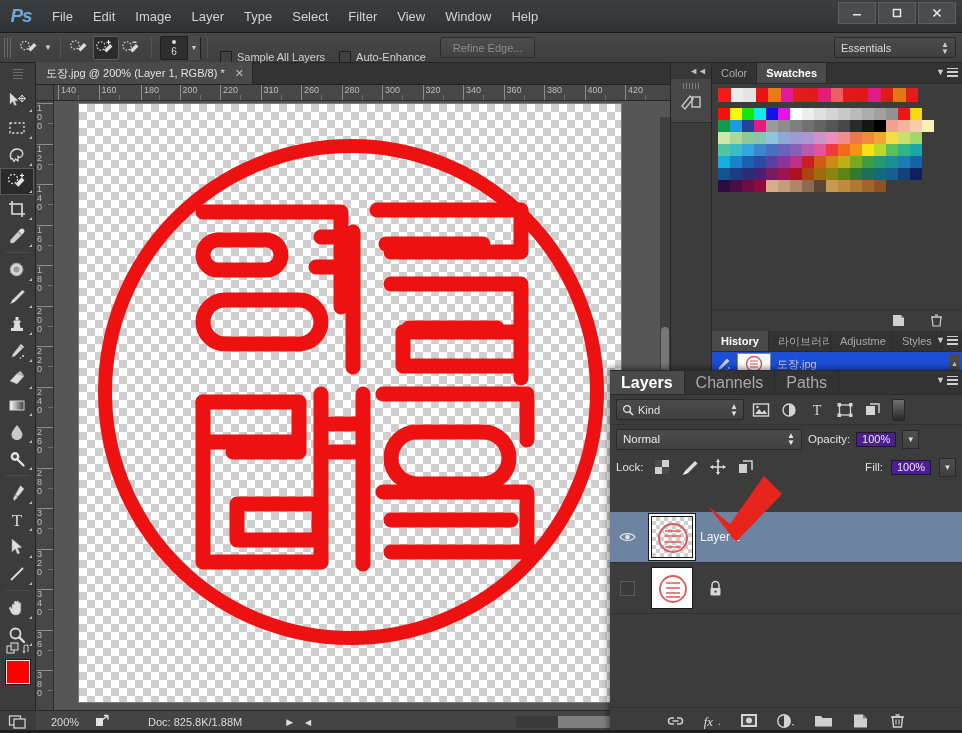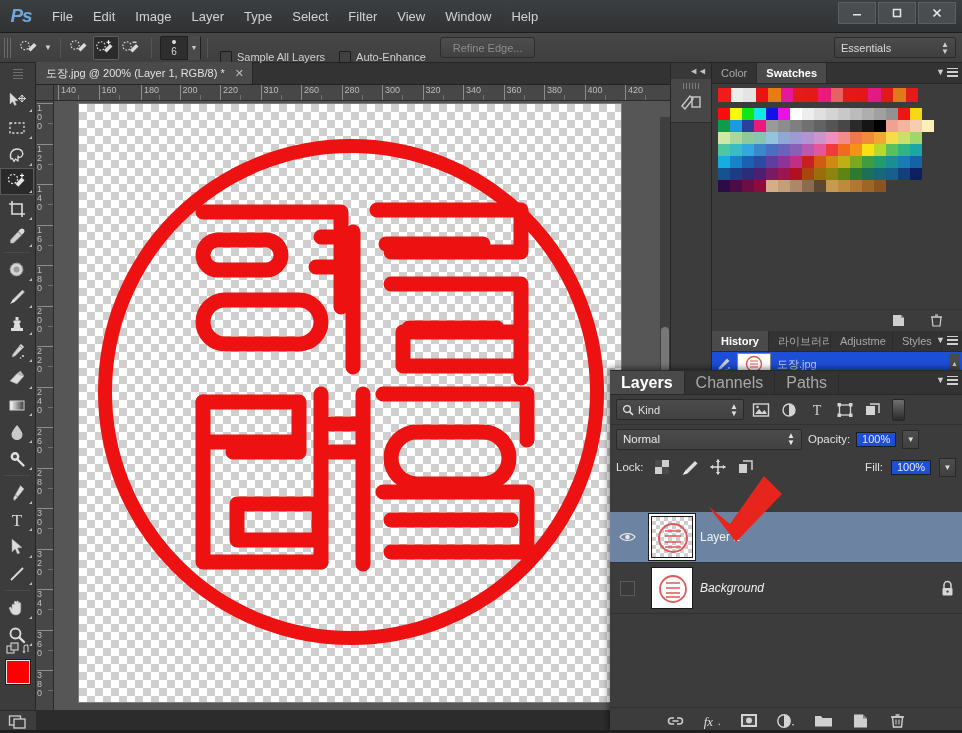--- a/index.html
+++ b/index.html
@@ -230,21 +230,21 @@
      border:1px solid #262626; border-radius:2px; margin-left:2px;}
   .lp-blend{ height:28px; display:flex; align-items:center; padding:0 6px; gap:6px;}
   .blendsel{
     width:186px; height:21px; background:linear-gradient(180deg,#4b4b4b,#414141);
     border:1px solid #292929; border-radius:2px; display:flex; align-items:center; padding:0 6px;
     font-size:11.5px; color:#e8e8e8;
   }
   .blendsel .arrows{ margin-left:auto; font-size:8px; line-height:7px; text-align:center; }
   .oplabel{ font-size:11.5px; color:#e0e0e0; white-space:nowrap;}
   .opval{
-    height:15px; min-width:40px; background:#1d4ed8; border:1px solid #1d1d1d;
+    height:15px; min-width:40px; background:#4c1d95; border:1px solid #1d1d1d;
     display:flex;align-items:center;justify-content:center; font-size:11px; color:#e8e8e8; padding:0 4px;
   }
   .opspin{ width:17px;height:19px; background:linear-gradient(180deg,#4e4e4e,#3f3f3f); border:1px solid #292929;
      display:flex;align-items:center;justify-content:center;font-size:8px;color:#ddd;}
   .lp-lock{ height:28px; display:flex; align-items:center; padding:0 6px; gap:8px; }
   .locklabel{ font-size:11.5px; color:#e0e0e0;}
   .lockicon{ width:20px;height:20px; display:flex;align-items:center;justify-content:center;}
   .layerlist{ position:absolute; left:0; top:141px; width:250px; height:179px; background:#3c3c3c;}
   .layerrow{ height:51px; display:flex; align-items:center; border-bottom:1px solid #313131; }
   .layerrow.selected{ background:#6c84a2; }
@@ -715,20 +715,34 @@
         <div class="thumb"></div>
       </div>
     </div>
   </div>
 
   <div class="statusbar-left">
     <svg width="20" height="16" viewBox="0 0 20 16">
       <rect x="1.5" y="2" width="11" height="9" fill="none" stroke="#d0d0d0" stroke-width="1.3"></rect>
       <rect x="6" y="5" width="11" height="9" fill="#3c3c3c" stroke="#d0d0d0" stroke-width="1.3"></rect>
     </svg>
+  </div>
+  <div class="statusbar">
+    <div class="zoomv">200%</div>
+    <div>
+      <svg width="16" height="14" viewBox="0 0 16 14">
+        <path d="M2 4 h7 v8 H2 Z" fill="#e2e2e2"></path>
+        <path d="M8 6 L14 1.5 M14 1.5 v4 M14 1.5 h-4" stroke="#e2e2e2" stroke-width="1.4" fill="none"></path>
+      </svg>
+    </div>
+    <div class="docv">Doc: 825.8K/1.88M</div>
+    <div class="arrow">▶</div>
+    <div style="margin-left:12px;font-size:8px;color:#ddd;">◀</div>
+    <div class="sbtrack"></div>
+    <div class="sbthumb"></div>
   </div>
 
   <div class="minidock">
     <div class="collapse">◄◄</div>
     <div class="mi">
       <div class="mgrip"></div>
       <svg width="24" height="22" viewBox="0 0 24 22">
         <path d="M3 16 L11 6 L14 9 L6 19 Z" fill="none" stroke="#c8c8c8" stroke-width="1.4"></path>
         <rect x="13" y="7" width="8" height="10" fill="none" stroke="#c8c8c8" stroke-width="1.4"></rect>
       </svg>
@@ -1069,21 +1083,20 @@
           <div class="eyebox"></div>
         </div>
         <div class="thumbcell">
           <div class="lthumb">
             <svg width="42" height="42" viewBox="0 0 42 42">
               <circle cx="21" cy="21" r="13" fill="none" stroke="#e05a5a" stroke-width="1.8"></circle>
               <path d="M14 15 h14 M14 20 h14 M14 25 h14 M14 29 h14" stroke="#e05a5a" stroke-width="1.6"></path>
             </svg>
           </div>
         </div>
-        <div class="lname italic">Background</div>
         <div class="llock">
           <svg width="15" height="17" viewBox="0 0 15 17">
             <path d="M4 8 V5 a3.5 3.5 0 0 1 7 0 V8" fill="none" stroke="#d6d6d6" stroke-width="1.5"></path>
             <rect x="2.5" y="8" width="10" height="7.5" rx="1" fill="#d6d6d6"></rect>
             <circle cx="7.5" cy="11.6" r="1.2" fill="#4a4a4a"></circle>
           </svg>
         </div>
       </div>
     </div>
 

